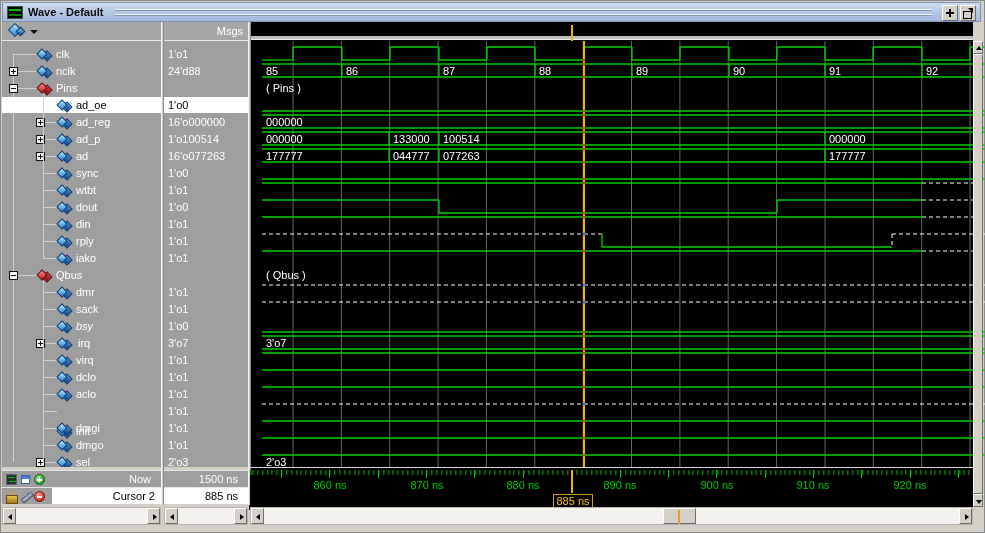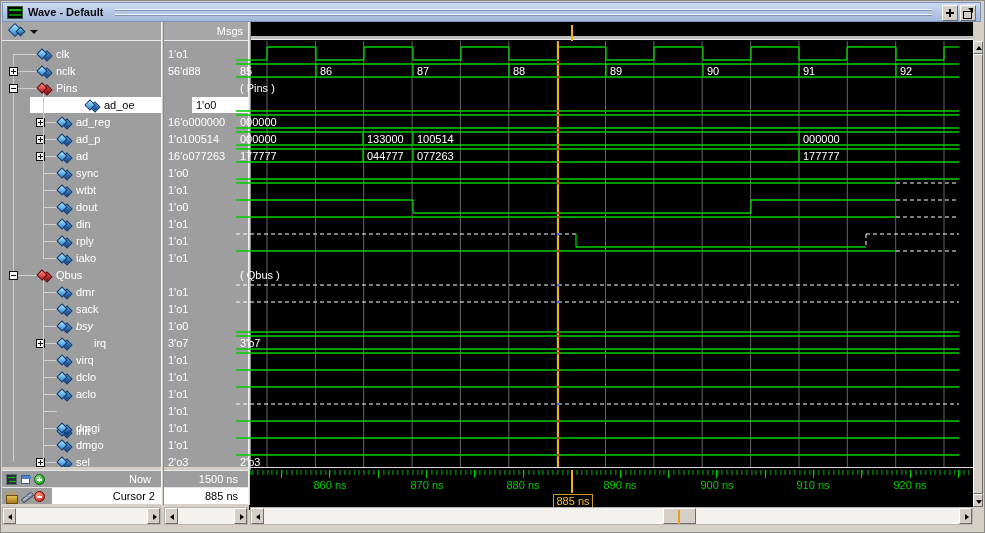--- a/index.html
+++ b/index.html
@@ -37,35 +37,35 @@
   .tool-dia2{position:absolute;left:15px;top:6px;width:7px;height:7px;transform:rotate(45deg);
     background:linear-gradient(135deg,#7fd0e8,#0a4a9a);border:1px solid #06305f;}
   .tool-arrow{position:absolute;left:28px;top:8px;width:0;height:0;
     border-left:4px solid transparent;border-right:4px solid transparent;border-top:4px solid #111;}
   
   .names-col{position:absolute;left:2px;top:41px;width:159px;height:426px;background:#9e9e9e;overflow:hidden;}
   .values-col{position:absolute;left:164px;top:41px;width:84px;height:426px;background:#9e9e9e;overflow:hidden;}
   .colsep{position:absolute;top:22px;height:483px;width:3px;background:#D4D0C8;border-left:1px solid #f2f2f2;border-right:1px solid #8c8c8c;}
   .colsep.c1{left:161px;} .colsep.c2{left:248px;}
   .nrow,.vrow{position:absolute;left:0;width:100%;height:16px;line-height:16px;color:#fff;white-space:nowrap;}
-  .nrow.sel,.vrow.sel{background:#fff;color:#000;margin-left:28px;}
+  .nrow.sel,.vrow.sel{background:#fff;color:#000;}
   .vrow span{padding-left:4px;}
   .treeline{position:absolute;background:#cfcfcf;}
   .exp{position:absolute;top:4px;width:9px;height:9px;background:#f6f6f6;border:1px solid #111;}
   .exp::before{content:"";position:absolute;left:1px;top:3px;width:5px;height:1px;background:#111;}
   .exp.plus::after{content:"";position:absolute;left:3px;top:1px;width:1px;height:5px;background:#111;}
   .dia{position:absolute;top:4px;width:8px;height:8px;transform:rotate(45deg);
     background:linear-gradient(135deg,#b5f0fa 0%,#2a7fd0 100%);border:1px solid #0a3a78;}
   .dia.back{background:linear-gradient(135deg,#5aa0d8,#083a80);}
   .dia.grp{background:linear-gradient(135deg,#ff9090 0%,#c01818 100%);border-color:#6a0606;}
   .dia.grp.back{background:linear-gradient(135deg,#d05050,#800808);}
   .nlabel{position:absolute;top:0;}
   
   .wave-bg{position:absolute;left:249px;top:41px;width:724px;height:469px;background:#000;}
-  .wave-canvas{position:absolute;left:236px;top:41px;width:604px;height:426px;}
+  .wave-canvas{position:absolute;left:262px;top:41px;width:604px;height:426px;}
   .wave-sep{position:absolute;left:249px;top:467px;width:724px;height:1px;background:#dcdcdc;}
   .timeline{position:absolute;left:250px;top:470px;width:723px;height:23px;background:#000;overflow:hidden;}
   .ruler{position:absolute;left:0;top:0;width:723px;height:5px;
     background:repeating-linear-gradient(90deg,#00b400 0px,#00b400 1px,transparent 1px,transparent 4.84px);
     background-position-x:2.4px;}
   .majtick{position:absolute;top:0;width:1px;height:8px;background:#00cc00;}
   .tlabel{position:absolute;top:9px;color:#00cc00;transform:translateX(-50%);}
   .cursor-top{position:absolute;left:571px;top:25px;width:2px;height:16px;background:#f0b400;}
   .cursor-tl{position:absolute;top:0;width:2px;height:23px;background:#f0b400;}
   .cursor-strip{position:absolute;left:250px;top:493px;width:723px;height:16px;background:#000;}
@@ -245,21 +245,21 @@
       <div class="nrow" style="top: 277px;">
         <span class="dia back" style="left: 61px; top: 6px;"></span>
         <span class="dia" style="left: 56px;"></span>
         <span class="nlabel" style="left: 74px; font-style: italic;">bsy</span>
       </div>
       <div class="treeline" style="left: 41px; top: 302px; width: 14px; height: 1px;"></div>
       <div class="nrow" style="top: 294px;">
         <span class="exp plus" style="left: 34px;"></span>
         <span class="dia back" style="left: 61px; top: 6px;"></span>
         <span class="dia" style="left: 56px;"></span>
-        <span class="nlabel" style="left: 92px;">irq</span>
+        <span class="nlabel" style="left: 76px;">irq</span>
       </div>
       <div class="treeline" style="left: 41px; top: 319px; width: 14px; height: 1px;"></div>
       <div class="nrow" style="top: 311px;">
         <span class="dia back" style="left: 61px; top: 6px;"></span>
         <span class="dia" style="left: 56px;"></span>
         <span class="nlabel" style="left: 74px;">virq</span>
       </div>
       <div class="treeline" style="left: 41px; top: 336px; width: 14px; height: 1px;"></div>
       <div class="nrow" style="top: 328px;">
         <span class="dia back" style="left: 61px; top: 6px;"></span>
@@ -295,21 +295,21 @@
         <span class="exp plus" style="left: 34px;"></span>
         <span class="dia back" style="left: 61px; top: 6px;"></span>
         <span class="dia" style="left: 56px;"></span>
         <span class="nlabel" style="left: 74px;">sel</span>
       </div>
       <div class="treeline" style="left: 41px; top: 53px; width: 1px; height: 164px;"></div>
       <div class="treeline" style="left: 41px; top: 240px; width: 1px; height: 181px;"></div>
     </div>
   <div class="values-col" id="values">
       <div class="vrow" style="top: 5px;"><span>1'o1</span></div>
-      <div class="vrow" style="top: 22px;"><span>56'd88</span></div>
+      <div class="vrow" style="top: 22px;"><span>24'd88</span></div>
       <div class="vrow" style="top: 39px;"><span></span></div>
       <div class="vrow sel" style="top: 56px;"><span>1'o0</span></div>
       <div class="vrow" style="top: 73px;"><span>16'o000000</span></div>
       <div class="vrow" style="top: 90px;"><span>1'o100514</span></div>
       <div class="vrow" style="top: 107px;"><span>16'o077263</span></div>
       <div class="vrow" style="top: 124px;"><span>1'o0</span></div>
       <div class="vrow" style="top: 141px;"><span>1'o1</span></div>
       <div class="vrow" style="top: 158px;"><span>1'o0</span></div>
       <div class="vrow" style="top: 175px;"><span>1'o1</span></div>
       <div class="vrow" style="top: 192px;"><span>1'o1</span></div>

